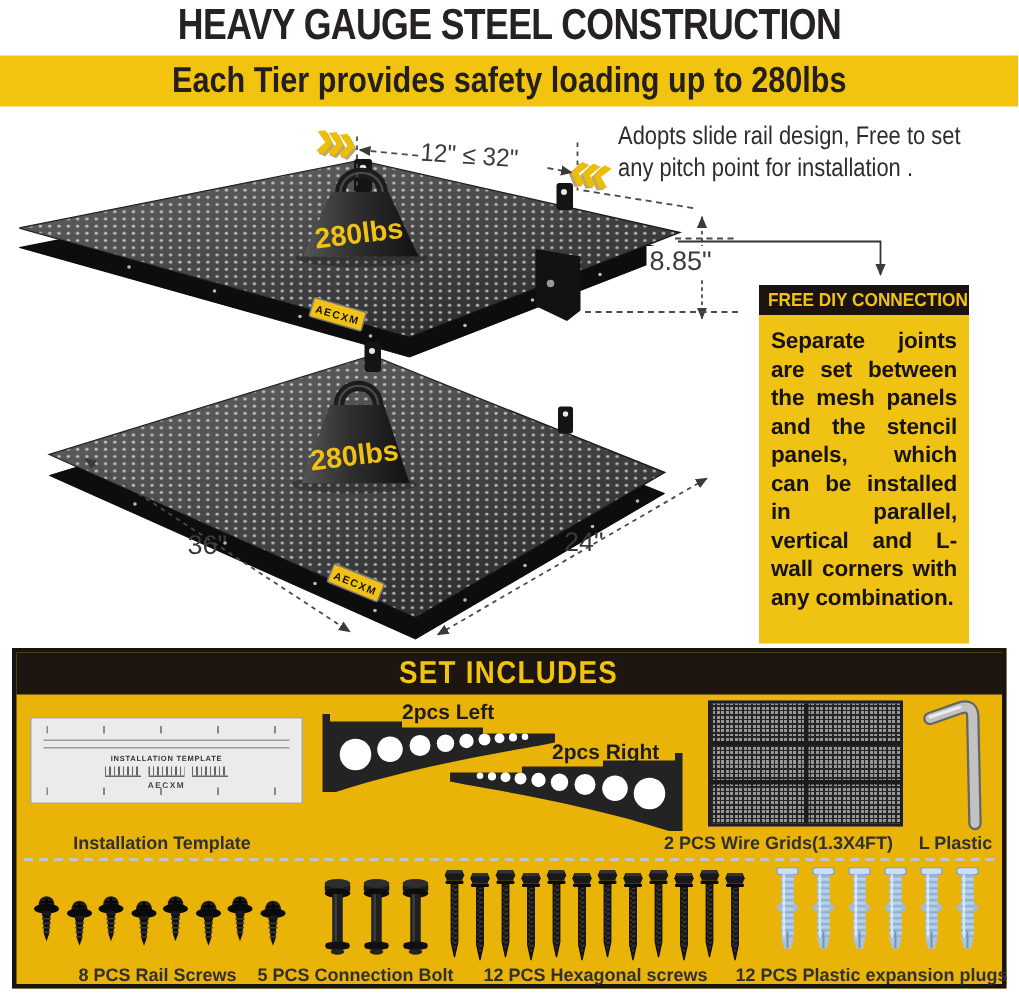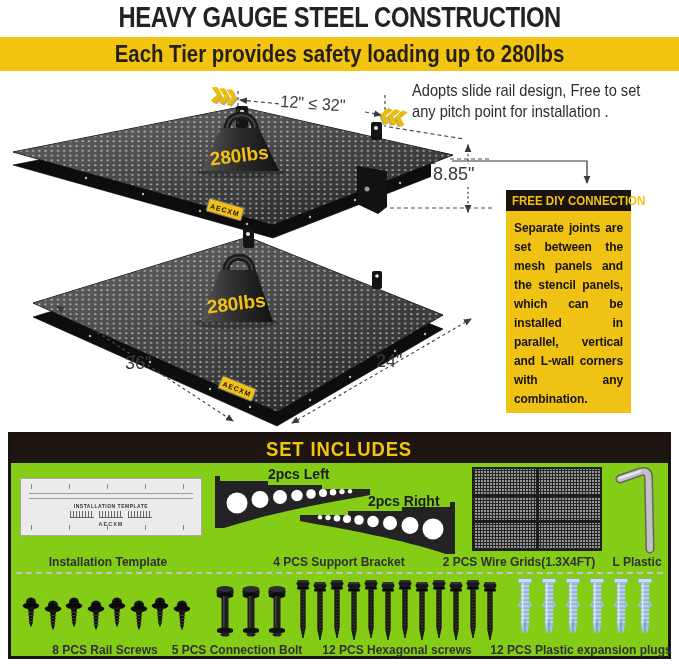--- a/index.html
+++ b/index.html
@@ -14,29 +14,29 @@
   .banner span{display:inline-block;font-size:24px;font-weight:700;color:#241f1d;
                transform:scaleX(.85);white-space:nowrap}
   
   .note{position:absolute;left:412px;top:80px;color:#2d2d2d;font-size:17px;line-height:21px;
         transform:scaleX(.86);transform-origin:left top;white-space:nowrap}
   .dim{position:absolute;color:#3b3b3b;font-size:18px;white-space:nowrap;transform-origin:left top}
   #dim-top{left:281px;top:92px;font-size:17px;transform:rotate(4deg) scaleX(.95)}
   #dim-h{left:431px;top:164px;background:#fff;padding:0 2px}
   #dim-36{left:125px;top:353px}
   #dim-24{left:376px;top:351px}
-  .diy{position:absolute;left:506px;top:190px;width:125px}
+  .diy{position:absolute;left:506px;top:190px;width:140px}
   .diy-head{background:#1b1310;padding:3px 6px;line-height:14px}
   .diy-head span{display:inline-block;color:#F2C30F;font-size:12.5px;font-weight:700;
                  transform:scaleX(.92);transform-origin:left center;white-space:nowrap}
-  .diy-body{background:#F0C213;color:#171310;font-size:12px;font-weight:700;line-height:19px;
-            padding:8px 8px 4px;text-align:justify;letter-spacing:-.1px}
+  .diy-body{background:#F0C213;color:#171310;font-size:15px;font-weight:700;line-height:19px;
+            padding:8px 8px 21px;text-align:justify;letter-spacing:-.1px}
   
   .setbox{position:absolute;left:8px;top:432px;width:663px;height:227px;border:3px solid #191412;
-          background:#84cc16;box-sizing:border-box}
+          background:#eab308;box-sizing:border-box}
   .set-banner{height:28px;background:#1d1510;display:flex;align-items:center;justify-content:center}
   .set-banner span{display:inline-block;color:#F2C30F;font-size:21px;font-weight:700;
                    letter-spacing:1px;transform:scaleX(.88)}
   .lbl{position:absolute;font-size:12px;font-weight:700;color:#303030;white-space:nowrap;
        transform:translateX(-50%)}
   .sub{position:absolute;font-size:14px;font-weight:700;color:#1d1d1d;white-space:nowrap}
   .hr-dash{position:absolute;left:5px;right:5px;top:137px;border-top:2px dashed #c4c4c4}
   
   .tpl{position:absolute;left:9px;top:43px;width:182px;height:58px;background:#ebebeb;
        border:1px solid #a8a8a8;box-sizing:border-box}
@@ -267,21 +267,20 @@
         <circle cx="101" cy="26" r="4.8" fill="#fff"></circle>
           <circle cx="113" cy="25" r="4" fill="#fff"></circle>
         <circle cx="123" cy="24.2" r="3.3" fill="#fff"></circle>
           <circle cx="132" cy="23.6" r="2.7" fill="#fff"></circle>
         <circle cx="140" cy="23.2" r="2.2" fill="#fff"></circle>
       </g>
       <use href="#lbr" transform="translate(250,26) scale(-1,1)"></use>
     </svg>
     <div class="sub" style="left:257px;top:31px">2pcs Left</div>
     <div class="sub" style="left:357px;top:58px">2pcs Right</div>
-    <div class="lbl" style="left:328px;top:120px">4 PCS Support Bracket</div>
 
     <div class="grid">
       <div class="gv"></div>
       <div class="gh" style="top:31%"></div>
       <div class="gh" style="top:64%"></div>
     </div>
     <div class="lbl" style="left:508px;top:120px">2 PCS Wire Grids(1.3X4FT)</div>
 
     <svg class="absvg" style="left:601px;top:28px" width="52" height="92" viewBox="0 0 52 92">
       <path d="M8,16 L28,9 Q36,6.5 36.5,14 L38,86" fill="none" stroke="#666" stroke-width="9" stroke-linecap="round"></path>

